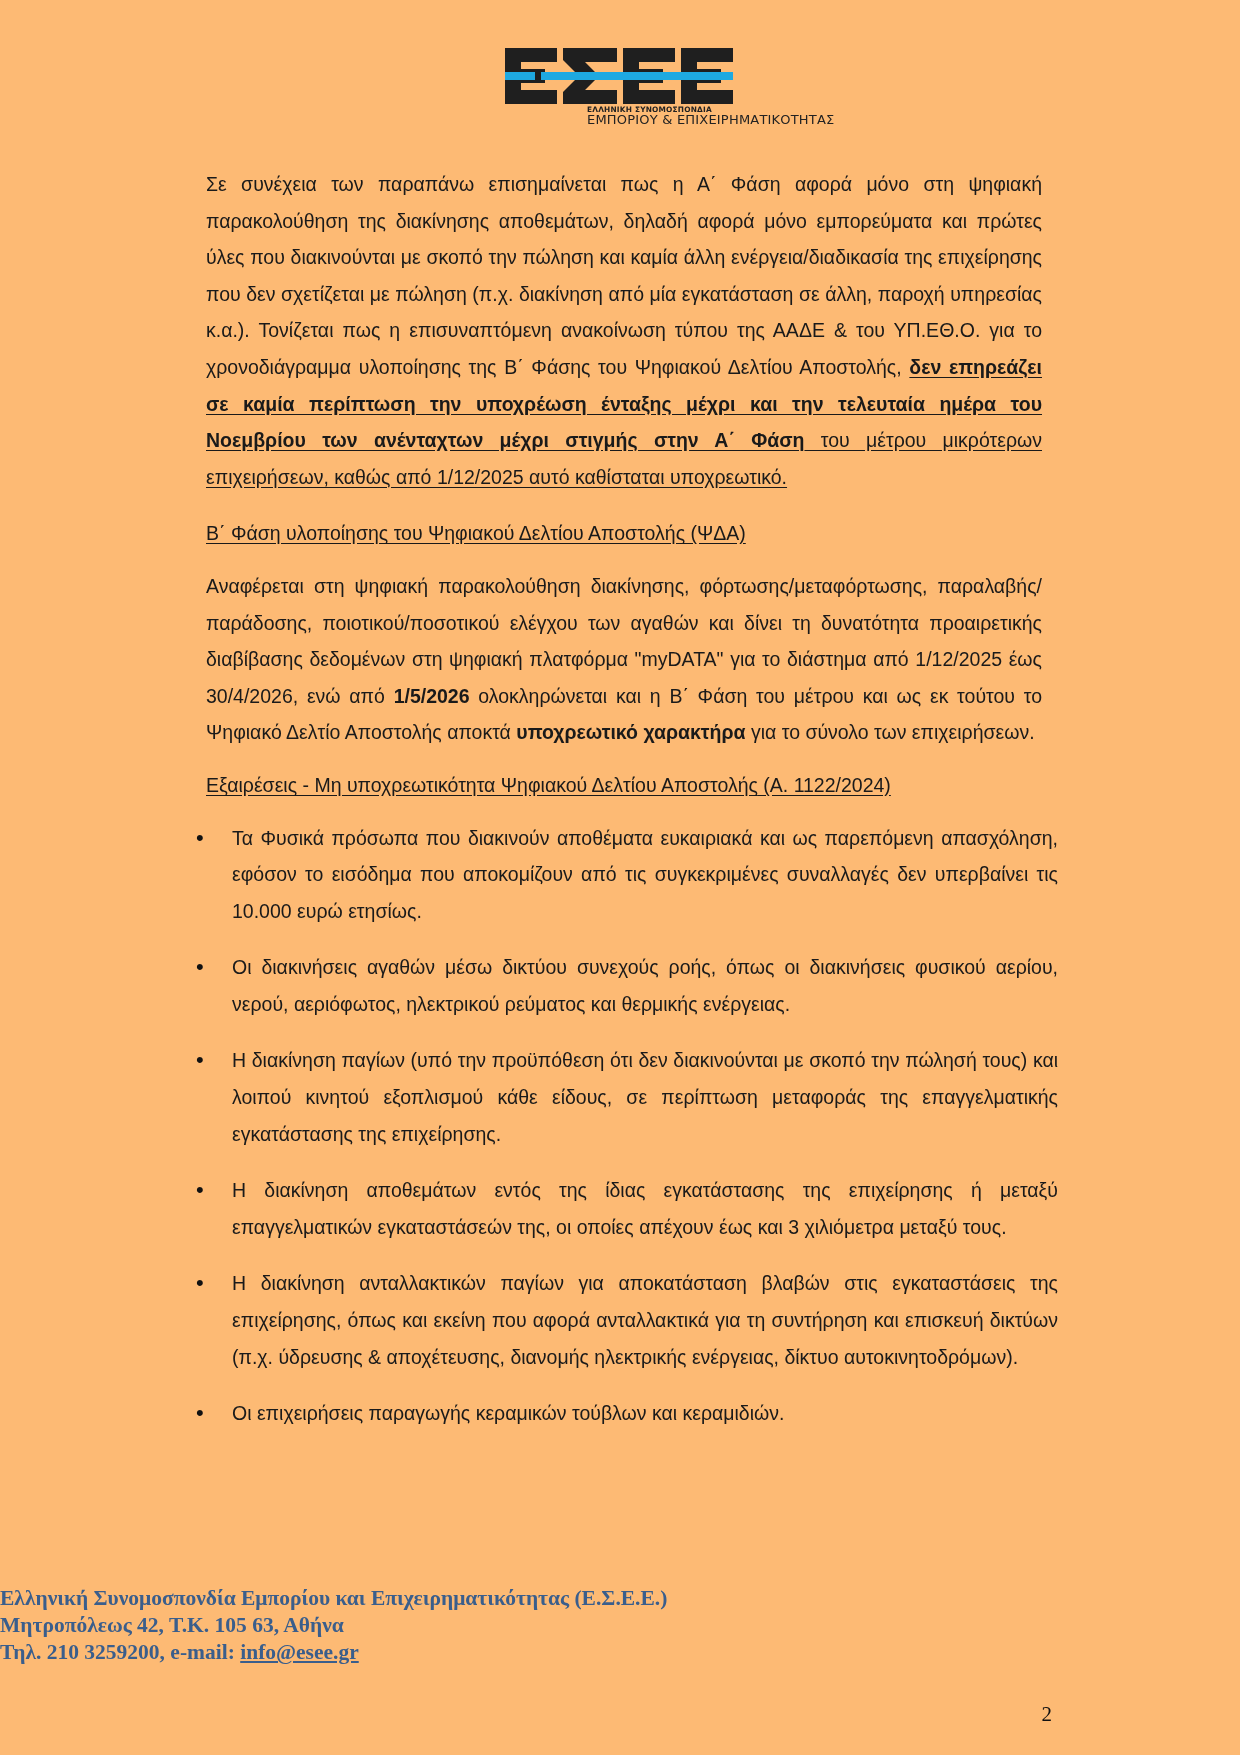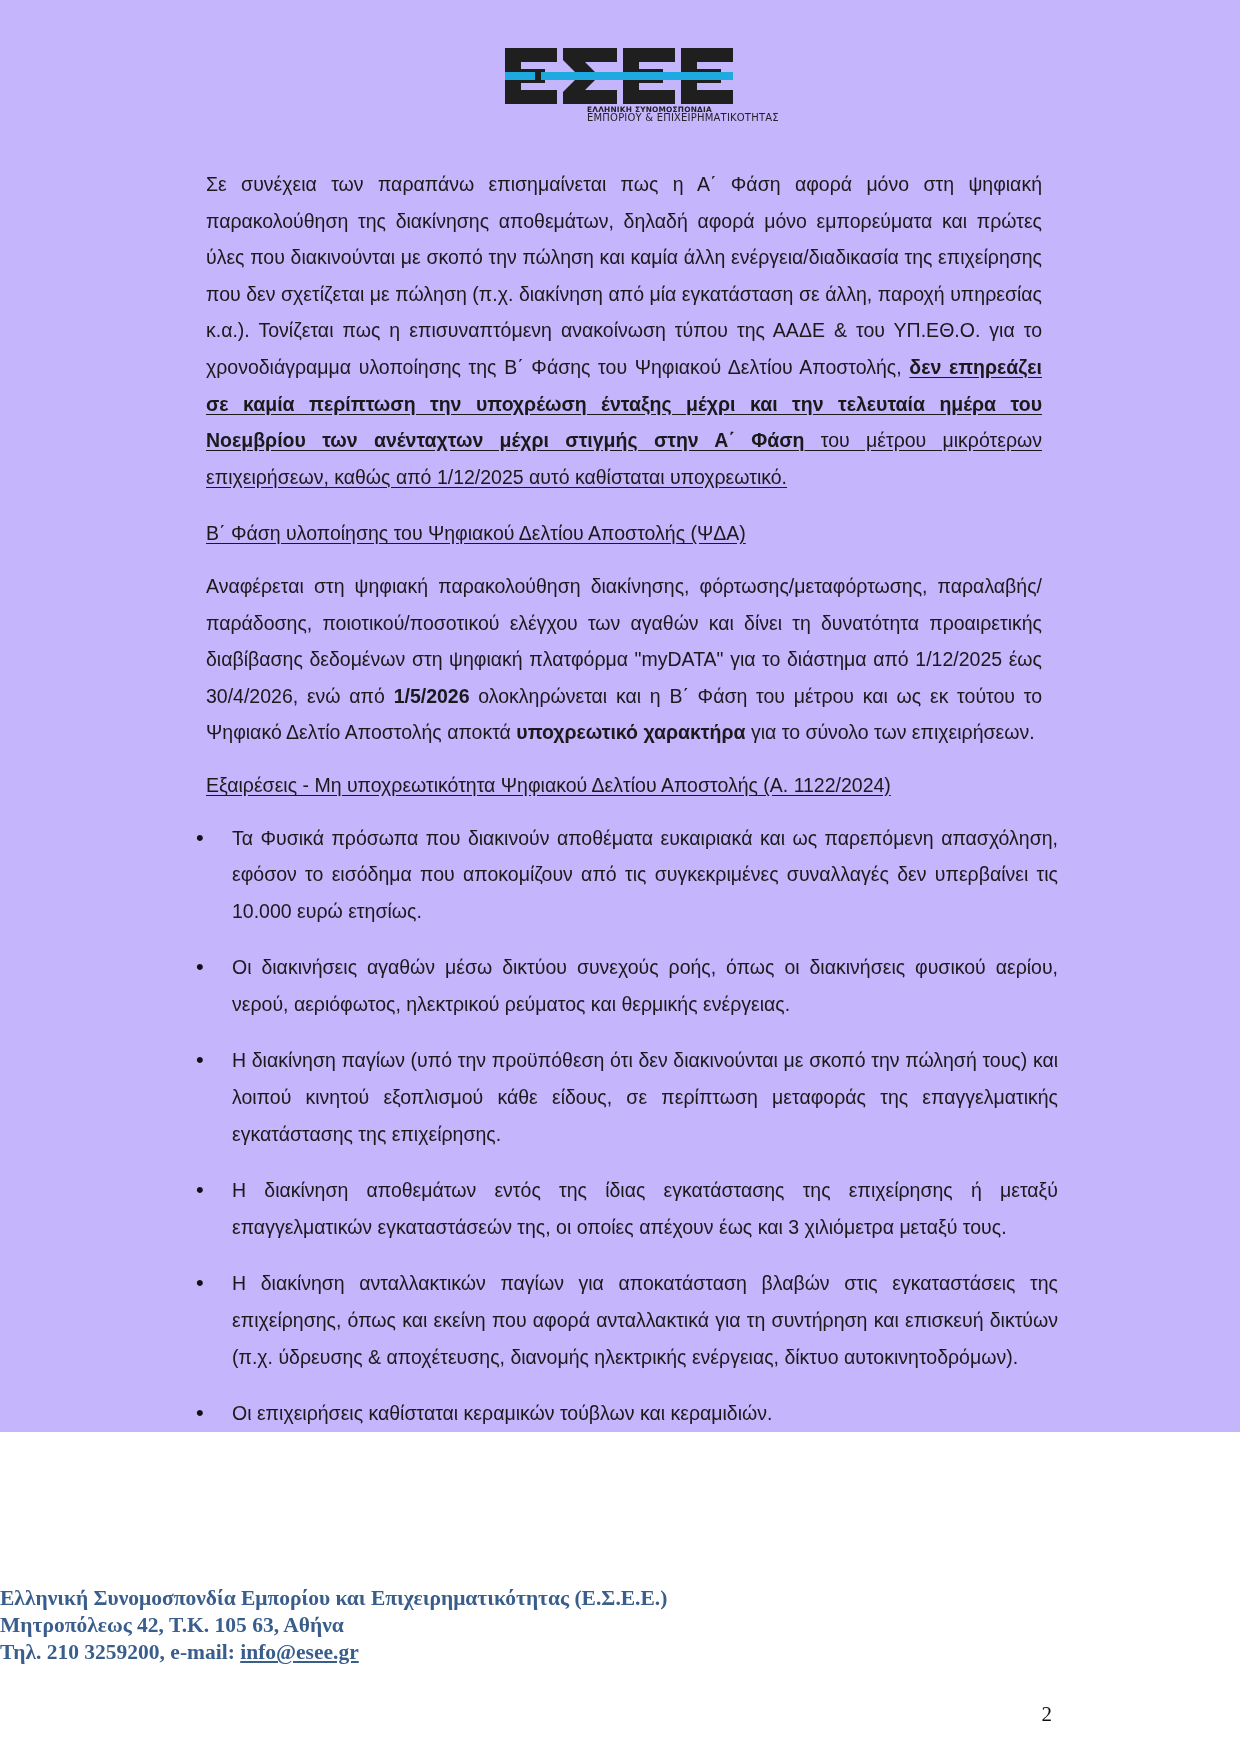--- a/index.html
+++ b/index.html
@@ -1,23 +1,23 @@
 <!DOCTYPE html>
 <html><head>
 <meta charset="utf-8">
 <style>
   html, body { margin: 0; padding: 0; background: #ffffff; }
   body { width: 1240px; height: 1755px; position: relative; overflow: hidden; }
-  .page { position: absolute; left: 0; top: 0; width: 1240px; height: 1432px; background: #c4b5fd; }
+  .page { position: absolute; left: 0; top: 0; width: 1240px; height: 1755px; background: #fdba74; }
 
   
   .logo { position: absolute; left: 505px; top: 48px; width: 230px; height: 70px; }
   .logo .mark { position: absolute; left: 0; top: 0; width: 230px; height: 56px; }
   .logo .tagline { position: absolute; left: 82px; top: 58px; width: 150px; font-family: "DejaVu Sans", sans-serif; color: #222; line-height: 1; }
-  .logo .tagline div { font-size: 10px; letter-spacing: 0.2px; white-space: nowrap; }
+  .logo .tagline div { font-size: 13px; letter-spacing: 0.2px; white-space: nowrap; }
   .logo .tagline div:first-child { font-weight: bold; font-size: 7.4px; }
 
   
   .content { position: absolute; left: 190px; top: 150px; width: 868px;
     font-family: "Liberation Sans Narrow", "Liberation Sans", sans-serif;
     font-size: 19.5px; line-height: 36.6px; color: #1a1a1a; font-stretch: condensed; }
   .content p { margin: 16px; text-align: justify; }
   .u { text-decoration: underline; text-underline-offset: 3px; }
   .b { font-weight: bold; }
   .heading { margin-top: 20px !important; }
@@ -72,21 +72,21 @@
     <p class="heading2 u" style="margin-top:8px;">
       <span>Εξαιρέσεις - Μη υποχρεωτικότητα Ψηφιακού Δελτίου Αποστολής</span><span style="font-weight:normal"> (Α. 1122/2024)</span>
     </p>
 
     <ul class="bullets">
       <li>Τα Φυσικά πρόσωπα που διακινούν αποθέματα ευκαιριακά και ως παρεπόμενη απασχόληση,  εφόσον το εισόδημα που αποκομίζουν από τις συγκεκριμένες συναλλαγές δεν υπερβαίνει τις 10.000 ευρώ ετησίως.</li>
       <li>Οι διακινήσεις αγαθών μέσω δικτύου συνεχούς ροής, όπως οι διακινήσεις φυσικού αερίου, νερού, αεριόφωτος, ηλεκτρικού ρεύματος και θερμικής ενέργειας.</li>
       <li>Η διακίνηση παγίων (υπό την προϋπόθεση ότι δεν διακινούνται με σκοπό την πώλησή τους) και λοιπού κινητού εξοπλισμού κάθε είδους, σε περίπτωση μεταφοράς της επαγγελματικής εγκατάστασης της επιχείρησης.</li>
       <li>Η διακίνηση αποθεμάτων εντός της ίδιας εγκατάστασης της επιχείρησης ή μεταξύ επαγγελματικών εγκαταστάσεών της, οι οποίες απέχουν έως και 3 χιλιόμετρα μεταξύ τους.</li>
       <li>Η διακίνηση ανταλλακτικών παγίων για αποκατάσταση βλαβών στις εγκαταστάσεις της επιχείρησης, όπως και εκείνη που αφορά ανταλλακτικά για τη συντήρηση και επισκευή δικτύων (π.χ. ύδρευσης &amp; αποχέτευσης, διανομής ηλεκτρικής ενέργειας, δίκτυο αυτοκινητοδρόμων).</li>
-      <li>Οι επιχειρήσεις καθίσταται κεραμικών τούβλων και κεραμιδιών.</li>
+      <li>Οι επιχειρήσεις παραγωγής κεραμικών τούβλων και κεραμιδιών.</li>
     </ul>
   </div>
 
   <div class="footer">
     <div>Ελληνική Συνομοσπονδία Εμπορίου και Επιχειρηματικότητας (Ε.Σ.Ε.Ε.)</div>
     <div>Μητροπόλεως 42, Τ.Κ. 105 63, Αθήνα</div>
     <div>
       <span>Τηλ. 210 3259200,  e-mail: </span><span class="email">info@esee.gr</span>
     </div>
   </div>

